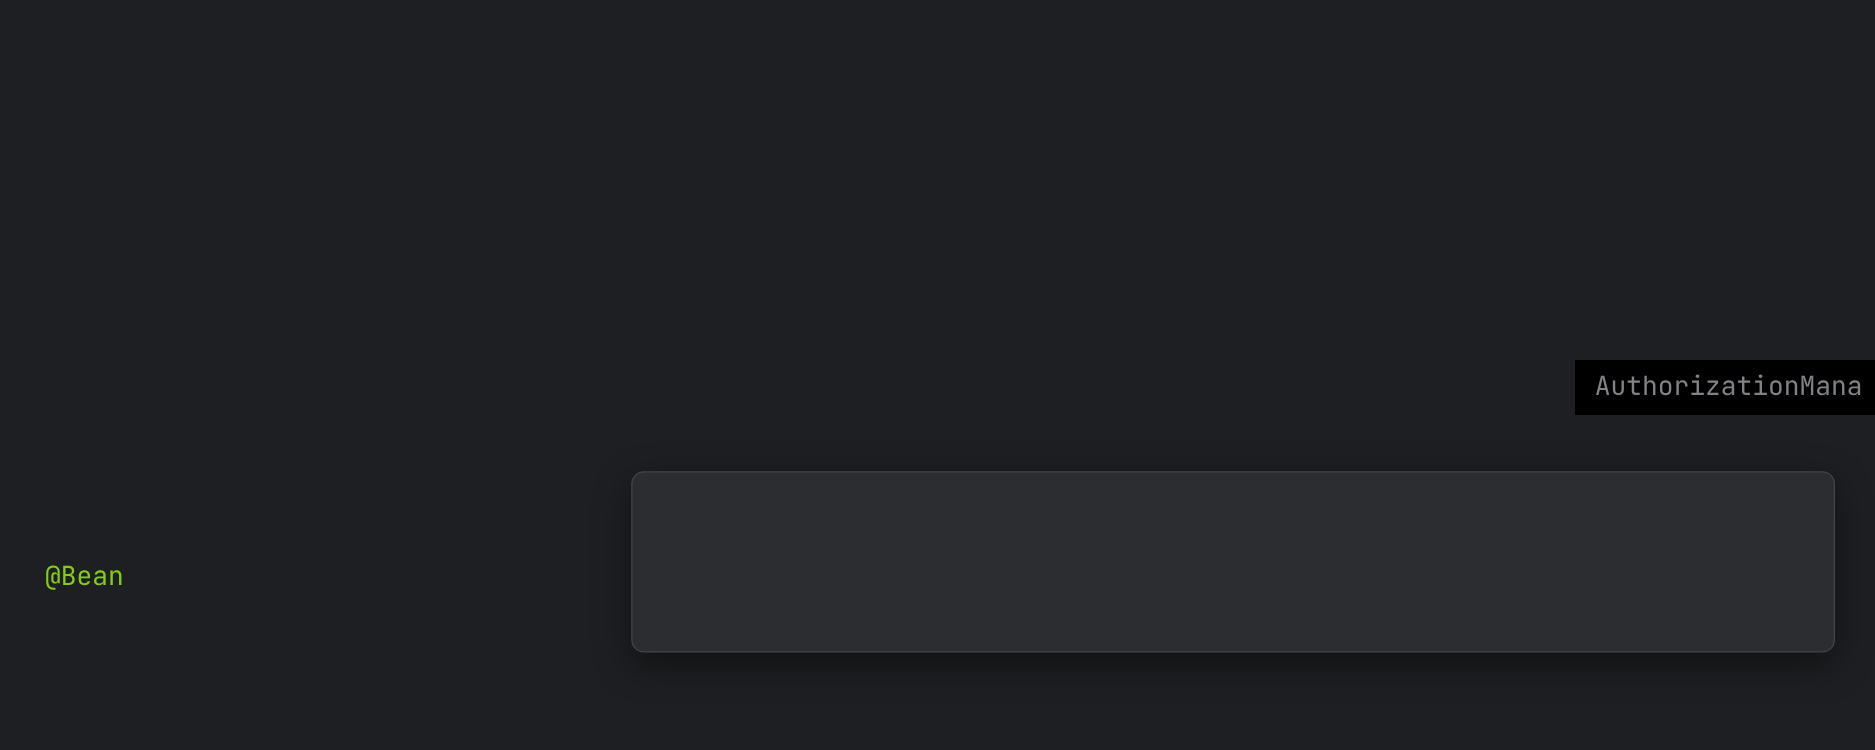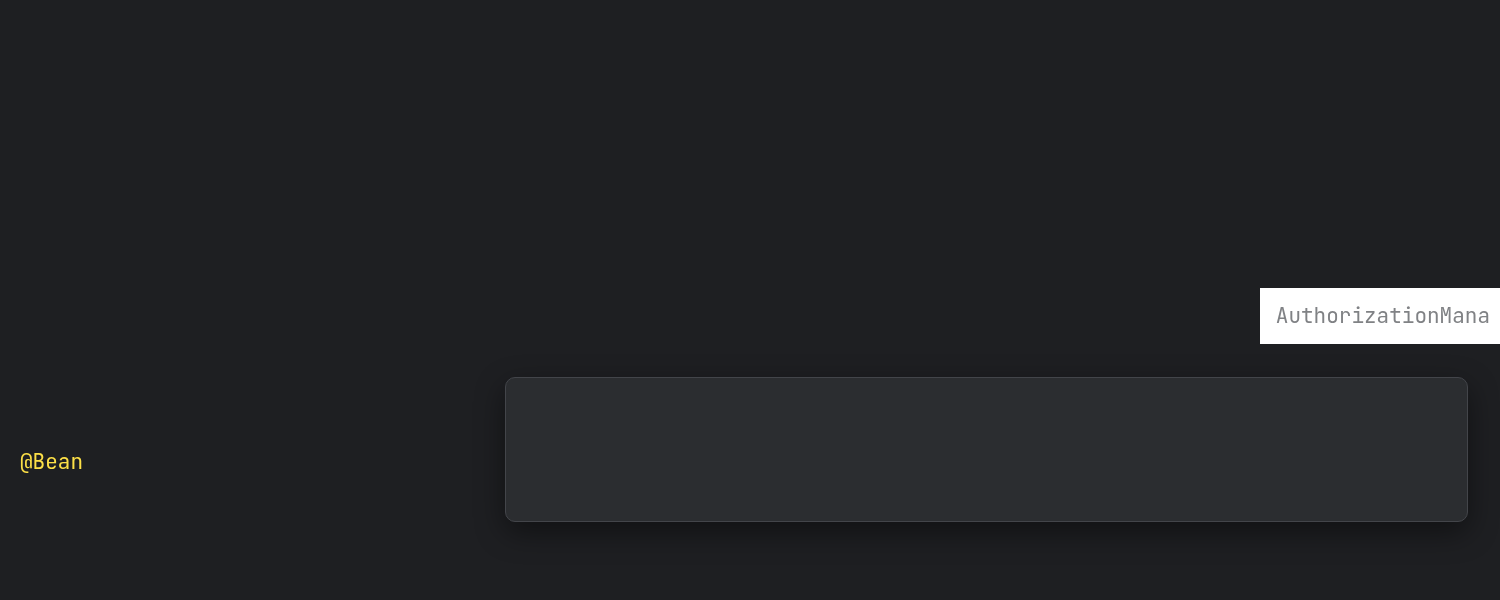--- a/index.html
+++ b/index.html
@@ -8,29 +8,29 @@
       background: #1e1f22;
       font-family: "JetBrains Mono", "Menlo", "Consolas", monospace;
       font-size: 21px;
       line-height: 44px;
       color: #bcbec4;
       position: relative;
       white-space: pre;
     }
     .code { padding: 0; }
     .line { position: relative; padding-left: 20px; height: 44px; }
-    .annotation { color: #fde047; }
+    .annotation { color: #84cc16; margin-left: 16px; }
 
     .hint-right {
       position: absolute;
       right: 0;
       top: 288px;
-      height: 56px;
+      height: 44px;
       display: flex; align-items: center;
-      background: #ffffff;
+      background: #000000;
       color: #808285;
       padding: 0 10px 0 16px;
       font-size: 21px;
       z-index: 1;
     }
 
     .popup {
       position: absolute;
       left: 505px; top: 377px;
       width: 963px; height: 145px;

